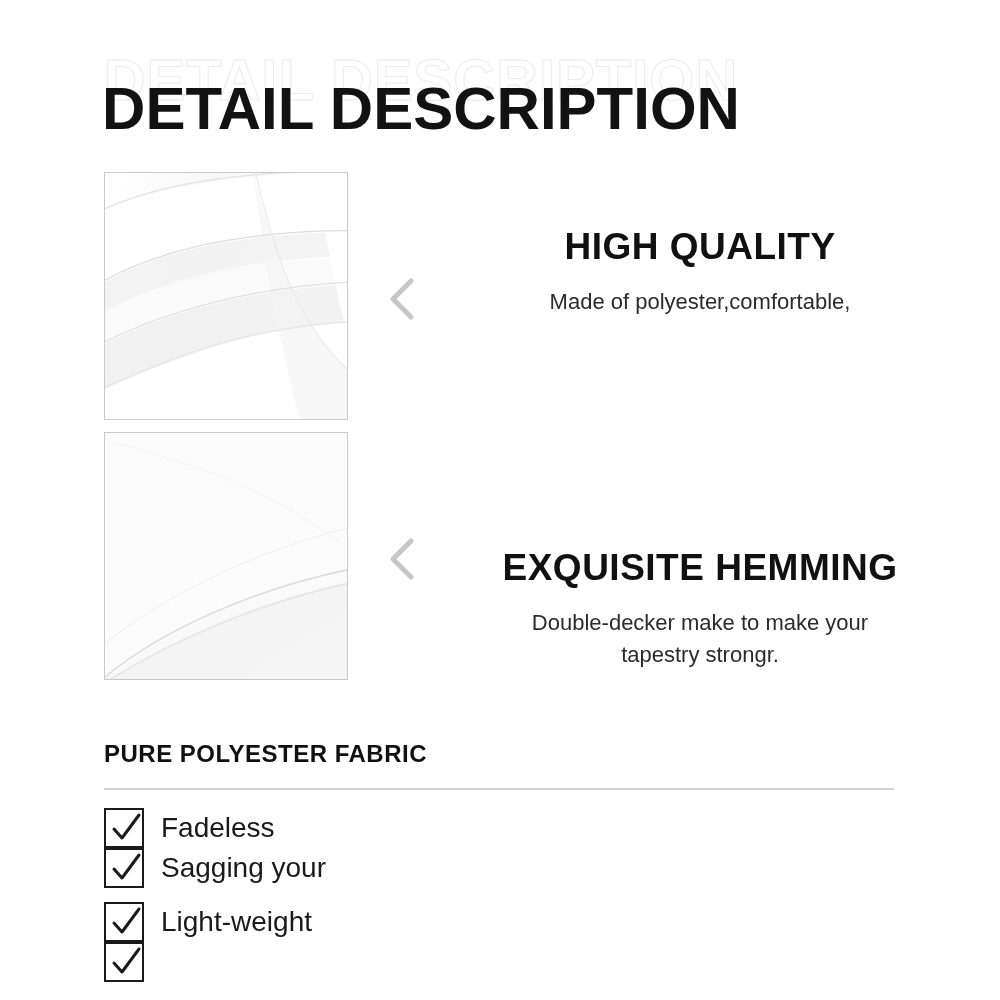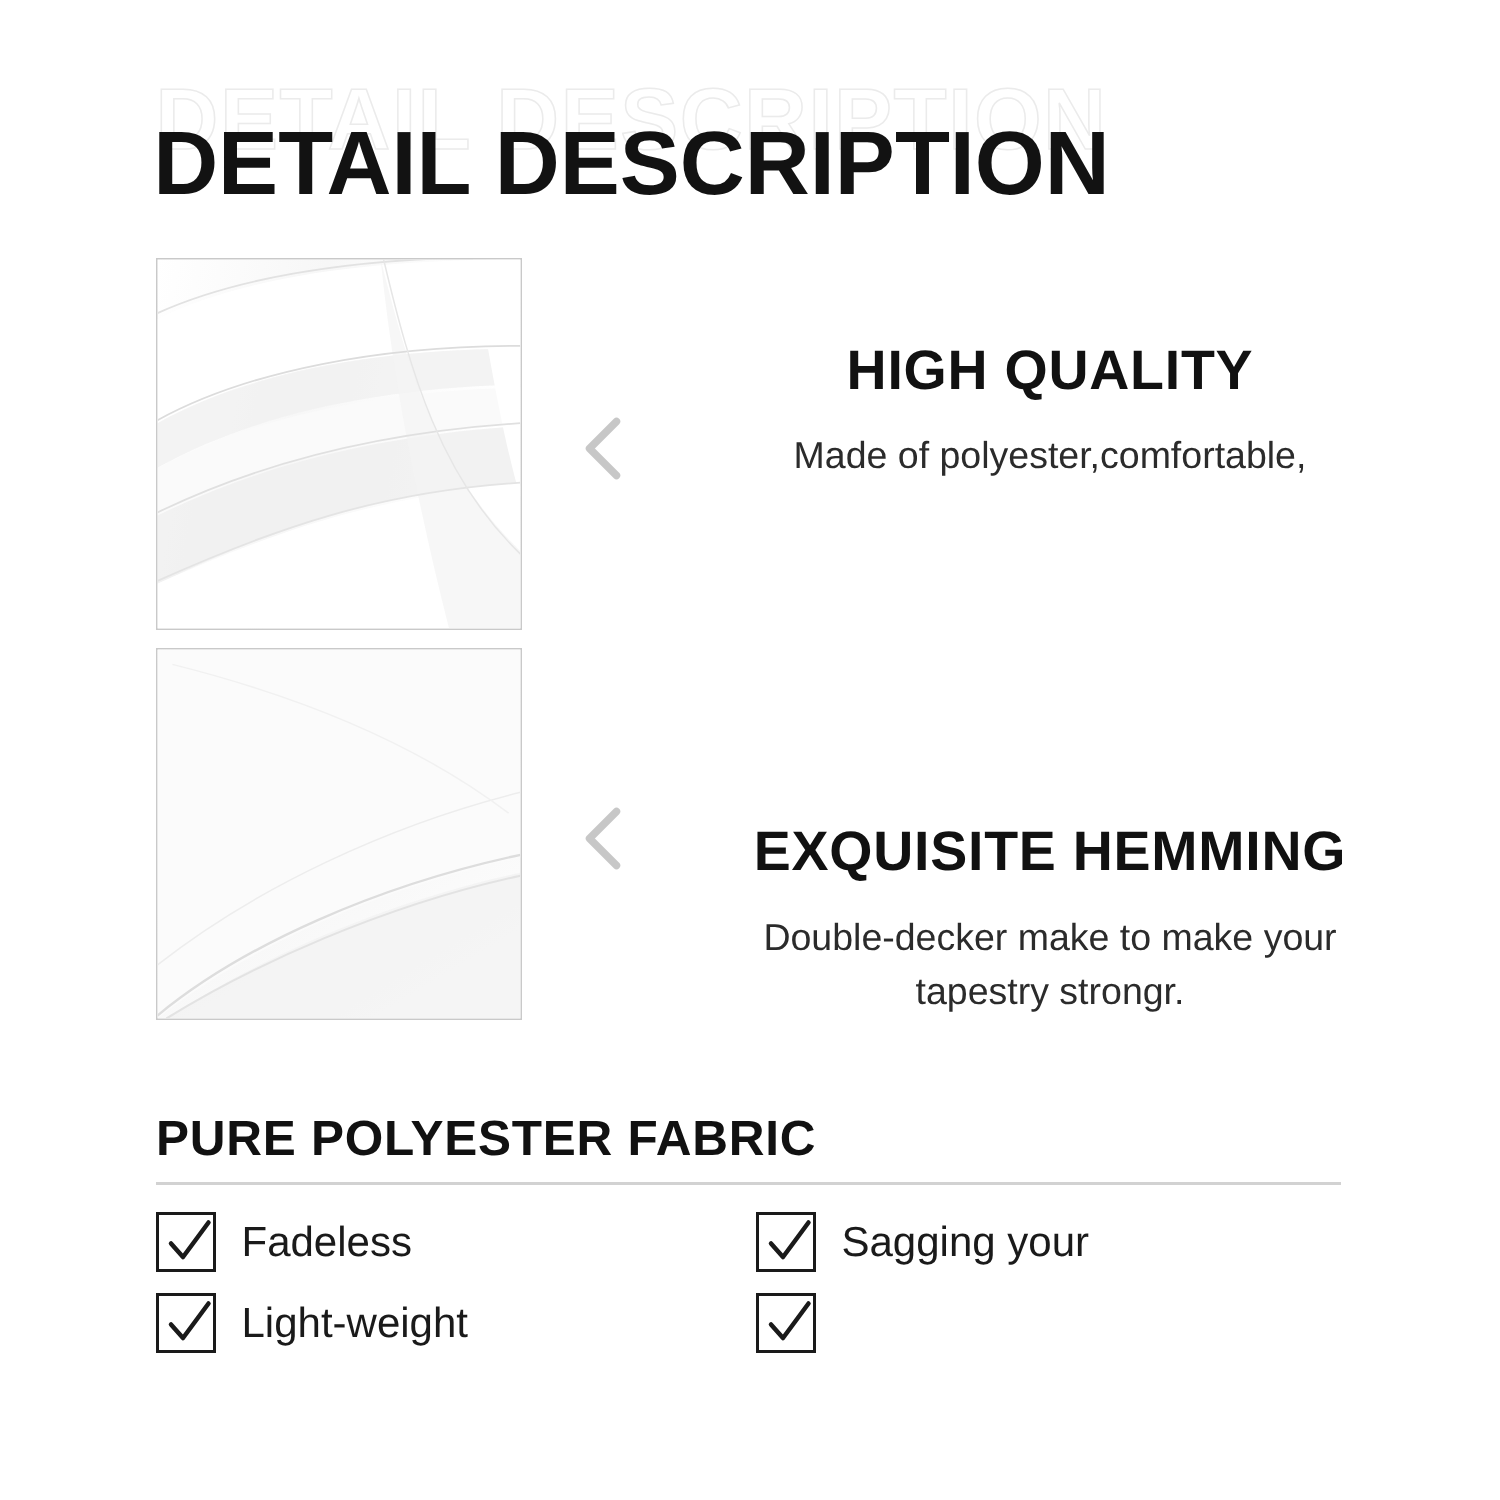--- a/index.html
+++ b/index.html
@@ -93,38 +93,38 @@
     color: #111111;
     letter-spacing: 0.5px;
     white-space: nowrap;
     text-align: center;
   }
   .one .feat-title { margin-top: 54px; }
   .two .feat-title { margin-top: 115px; font-size: 37px; }
 
   .feat-body {
     margin-top: 18px;
-    font-size: 25px;
+    font-size: 22px;
     line-height: 1.45;
     color: #2b2b2b;
   }
   .feat-body .line { display: block; white-space: nowrap; }
 
   
   .fabric {
     position: absolute;
     left: 0;
     top: 740px;
     width: 1000px;
   }
   .fabric-title {
     position: absolute;
     left: 104px;
     top: 0;
-    font-size: 33px;
+    font-size: 24px;
     font-weight: bold;
     color: #111111;
     letter-spacing: 0.5px;
     white-space: nowrap;
   }
   .fabric-rule {
     position: absolute;
     left: 104px;
     top: 48px;
     width: 790px;
@@ -133,20 +133,21 @@
   }
   .check-grid {
     position: absolute;
     left: 104px;
     top: 68px;
     width: 800px;
   }
   .check-row {
     display: flex;
     margin-bottom: 14px;
+    flex-direction: column;
   }
   .check-cell {
     display: flex;
     align-items: center;
     width: 410px;
   }
   .checkbox {
     width: 40px;
     height: 40px;
     border: 2px solid #1a1a1a;

